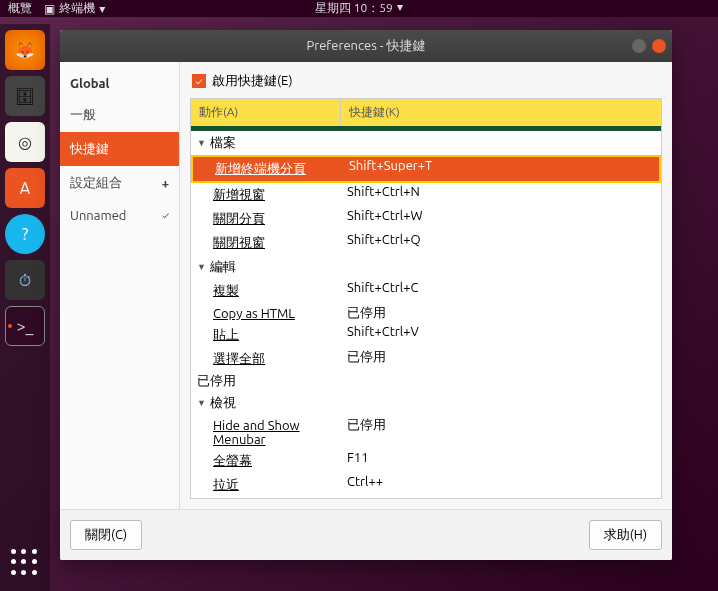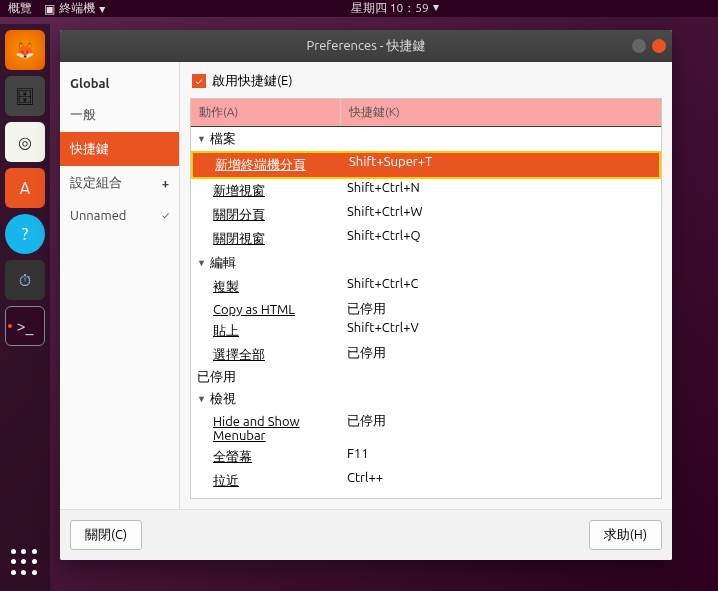--- a/index.html
+++ b/index.html
@@ -1,21 +1,21 @@
 <!DOCTYPE html>
 <html><head>
   <meta charset="utf-8">
   <style>
     * { margin: 0; padding: 0; box-sizing: border-box; font-family: "Ubuntu", sans-serif; }
     body { width: 718px; height: 591px; background: linear-gradient(135deg, #5e2750, #2c001e); overflow: hidden; position: relative; }
     
     .topbar { height: 17px; background: #2c001e; color: #ddd; display: flex; align-items: center; font-size: 12px; padding: 0 8px; }
     .topbar-left { display: flex; gap: 12px; }
     .topbar-app { display: flex; align-items: center; gap: 4px; }
-    .topbar-center { position: absolute; left: 50%; transform: translateX(-50%); display: flex; align-items: flex-start; gap: 4px; margin-left: 36px; }
+    .topbar-center { position: absolute; left: 50%; transform: translateX(-50%); display: flex; align-items: flex-start; gap: 4px; }
     
     .dock { position: absolute; left: 0; top: 24px; bottom: 0; width: 50px; background: rgba(30,10,25,0.6); display: flex; flex-direction: column; align-items: center; padding-top: 6px; gap: 6px; }
     .dock-item { width: 40px; height: 40px; border-radius: 6px; display: flex; align-items: center; justify-content: center; cursor: pointer; }
     .dock-firefox { background: radial-gradient(circle, #ff9500, #e66000); }
     .dock-files { background: #444; }
     .dock-rhythmbox { background: #f5f5f0; color: #333; }
     .dock-software { background: #e95420; }
     .dock-help { background: #19b6ee; color: white; border-radius: 50%; }
     .dock-settings { background: #333; }
     .dock-terminal { background: #300a24; border: 1px solid #888; }
@@ -36,21 +36,21 @@
     .sidebar-item { font-size: 13px; padding: 8px 10px; cursor: pointer; color: #444; display: flex; justify-content: space-between; align-items: center; }
     .sidebar-item.selected { background: #e95420; color: #fff; }
     .sidebar-plus { font-weight: bold; }
     .sidebar-check-icon { font-size: 10px; }
     
     .main { flex: 1; display: flex; flex-direction: column; padding: 10px; overflow: hidden; }
     .enable-row { display: flex; align-items: center; gap: 6px; font-size: 13px; margin-bottom: 8px; padding-left: 2px; }
     .checkbox { width: 14px; height: 14px; border: 1px solid #e95420; background: #e95420; display: flex; align-items: center; justify-content: center; color: #fff; font-size: 10px; }
     
     .table-wrap { border: 1px solid #ccc; flex: 1; overflow: auto; background: #fff; }
-    .table-header { display: flex; border-bottom: 1px solid #14532d; position: sticky; top: 0; background: #fca5a5; }
+    .table-header { display: flex; border-bottom: 5px solid #14532d; position: sticky; top: 0; background: #fde047; }
     .th { padding: 5px 8px; font-size: 12px; color: #555; }
     .th-action { width: 150px; border-right: 1px solid #ccc; }
     .th-shortcut { flex: 1; }
     
     .tree-section { display: flex; align-items: center; font-size: 13px; padding: 3px 6px; cursor: pointer; }
     .tree-arrow { font-size: 9px; margin-right: 4px; color: #555; }
     .tree-row { display: flex; font-size: 13px; cursor: pointer; }
     .tree-row .cell-action { width: 150px; padding: 3px 6px 3px 22px; text-decoration: underline; }
     .tree-row .cell-shortcut { flex: 1; padding: 1px 6px; }
     .tree-row.is-selected { background: #e95420; color: #fff; }

